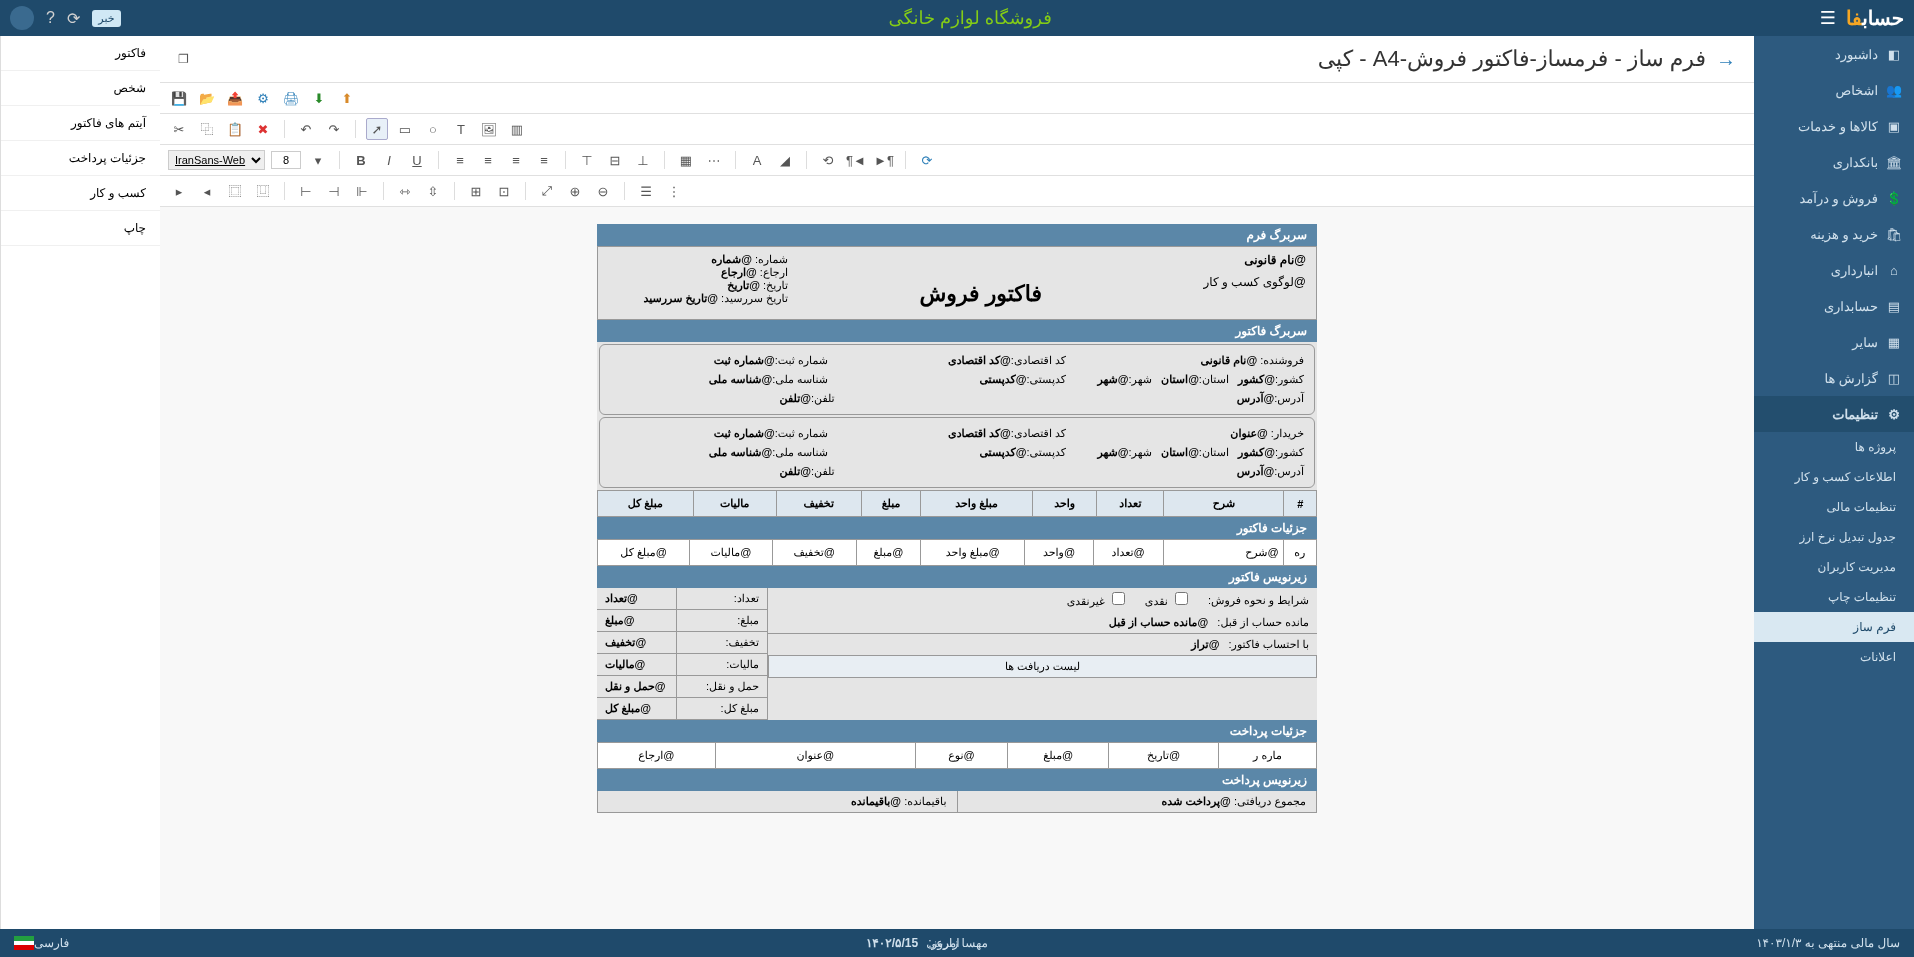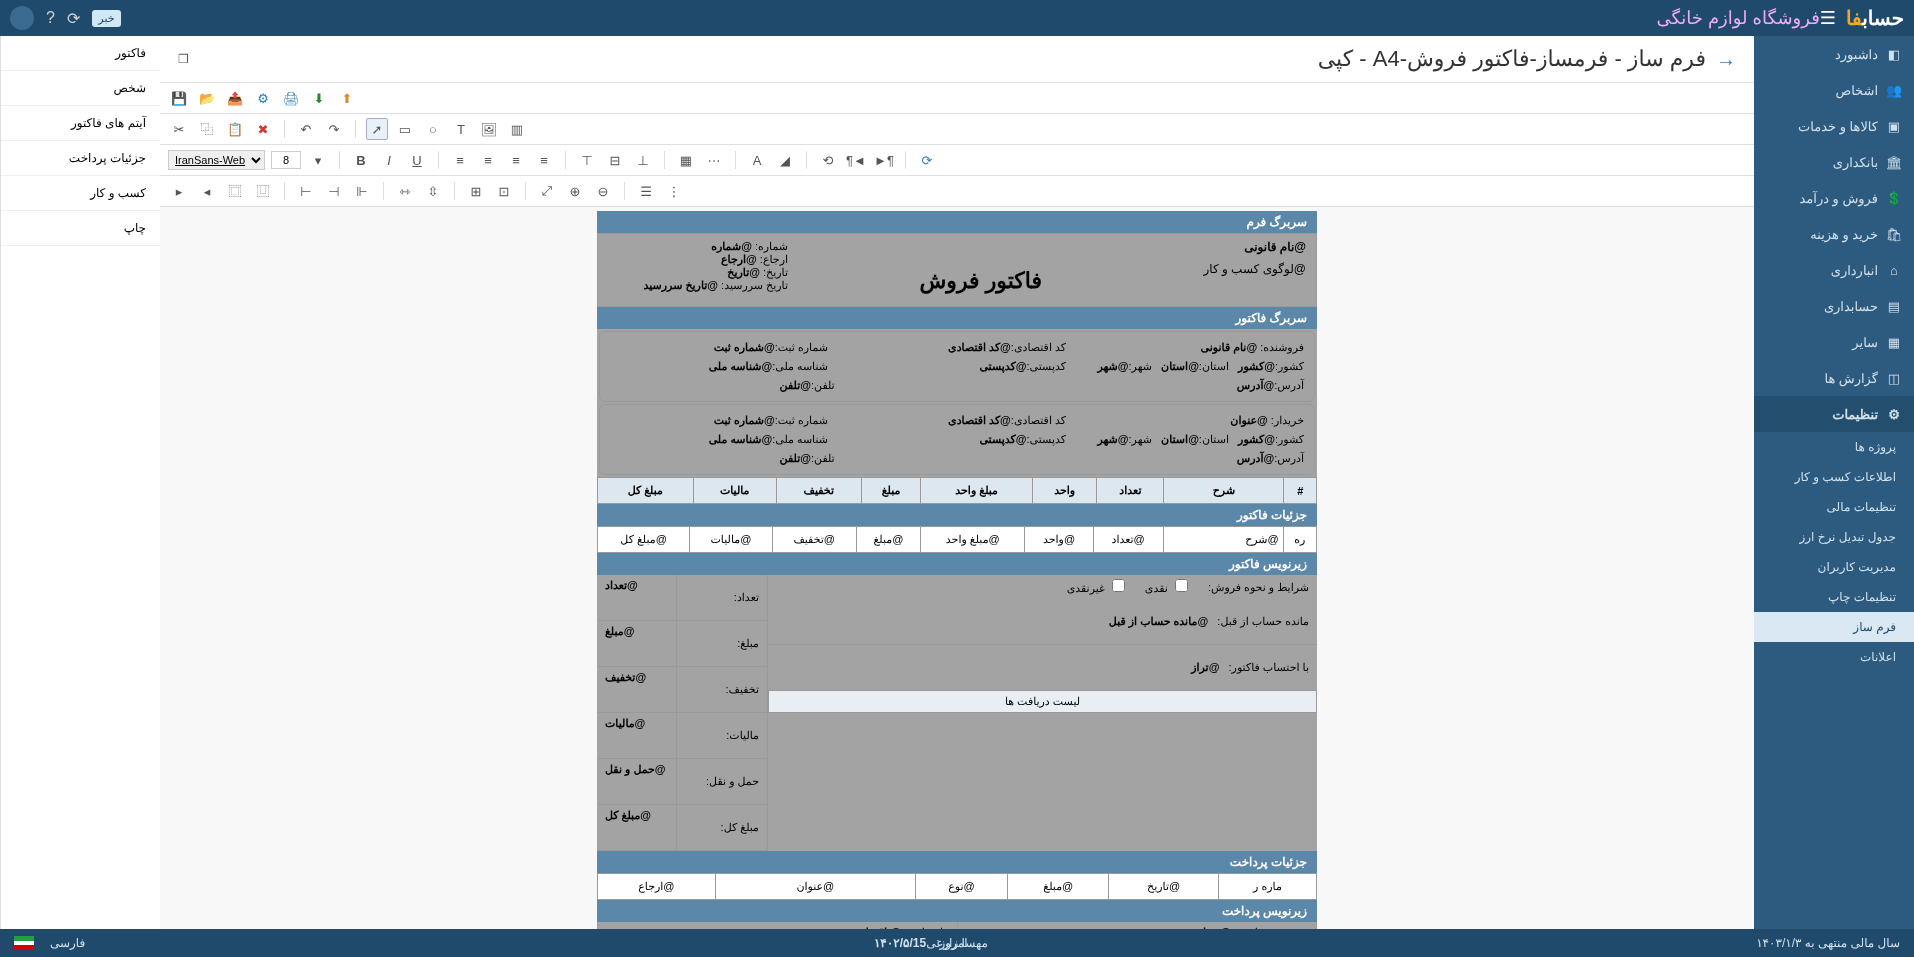--- a/index.html
+++ b/index.html
@@ -4,21 +4,21 @@
 <style>
 * { margin: 0; padding: 0; box-sizing: border-box; }
 body { font-family: Tahoma, Arial, sans-serif; font-size: 12px; background: #f5f5f5; direction: rtl; overflow: hidden; }
 
 
 .top-header { background: #1f4a6b; height: 36px; display: flex; align-items: center; justify-content: space-between; padding: 0 10px; color: #fff; }
 .top-header-right { display: flex; align-items: center; gap: 10px; }
 .top-header-left { display: flex; align-items: center; gap: 12px; }
 .logo { font-size: 20px; font-weight: bold; color: #f5a623; }
 .menu-icon { cursor: pointer; font-size: 18px; }
-.app-title { flex: 1; text-align: right; font-size: 18px; color: #f0abfc; }
+.app-title { flex: 1; text-align: center; font-size: 18px; color: #84cc16; }
 .top-icon { cursor: pointer; font-size: 16px; color: #d0d0d0; }
 .badge-khabar { background: #d0e8f5; color: #1f4a6b; padding: 2px 6px; border-radius: 3px; font-size: 11px; }
 .avatar-circle { width: 24px; height: 24px; border-radius: 50%; background: #3a6a8f; display: inline-block; }
 
 
 .layout { display: flex; height: calc(100vh - 36px - 28px); }
 
 
 .sidebar { width: 160px; background: #2d5a7f; color: #d0e0ec; flex-shrink: 0; overflow-y: auto; }
 .sidebar-item { padding: 10px 12px; display: flex; align-items: center; gap: 8px; cursor: pointer; font-size: 13px; }
@@ -40,50 +40,50 @@
 .toolbar { background: #fff; border-bottom: 1px solid #e0e0e0; padding: 4px 8px; display: flex; align-items: center; gap: 6px; flex-wrap: wrap; direction: ltr; }
 .toolbar .tb-btn { width: 22px; height: 22px; display: inline-flex; align-items: center; justify-content: center; cursor: pointer; color: #555; border: 1px solid transparent; border-radius: 2px; font-size: 13px; }
 .toolbar .tb-sep { width: 1px; height: 18px; background: #ddd; margin: 0 4px; }
 .toolbar select { font-size: 11px; padding: 2px; border: 1px solid #ccc; direction: ltr; text-decoration: underline; }
 .toolbar input[type=text] { width: 30px; font-size: 11px; padding: 2px; border: 1px solid #ccc; text-align: center; }
 .tb-color { border-bottom: 3px solid #2d7fb8; }
 .tb-color2 { border-bottom: 3px solid #333; }
 
 
 .canvas-wrap { flex: 1; overflow: auto; background: #f8f8f8; padding: 0; }
-.canvas { width: 720px; margin: 4px auto; background: #a3a3a3; }
+.canvas { width: 720px; margin: 17px auto; background: #e5e5e5; }
 
 
 .section-header { background: #5b87a8; color: #fff; padding: 4px 10px; font-size: 12px; font-weight: bold; text-align: right; }
 .form-block { border: 1px solid #999; padding: 6px 10px; margin: 0; }
 .form-row { display: flex; gap: 20px; padding: 3px 0; font-size: 11px; }
 .form-cell { flex: 1; text-align: right; }
 .title-center { font-size: 22px; font-weight: bold; text-align: center; padding: 6px; }
 
 
 table.invoice-table { width: 100%; border-collapse: collapse; font-size: 11px; }
 table.invoice-table th, table.invoice-table td { border: 1px solid #999; padding: 6px 4px; text-align: center; }
 table.invoice-table th { background: #dde7ef; font-weight: bold; }
 table.invoice-table td { background: #fff; }
 
 
 .footer-grid { display: flex; }
 .footer-left { flex: 1; border-left: 1px solid #999; }
 .footer-right { width: 170px; }
 .foot-row { display: flex; border-bottom: 1px solid #999; font-size: 11px; }
-.foot-label { flex: 1; padding: 16px 8px; text-align: right; }
+.foot-label { flex: 1; padding: 4px 8px; text-align: right; }
 .foot-value { width: 80px; padding: 4px 8px; text-align: left; font-weight: bold; border-right: 1px solid #999; }
 .checkbox-row { padding: 4px 8px; display: flex; gap: 20px; align-items: center; font-size: 11px; }
 .checkbox-row input { margin-left: 4px; }
 .receipt-header { background: #e8eef3; padding: 4px 10px; font-size: 11px; border: 1px solid #999; border-top: none; text-align: center; }
 
 
 .status-bar { background: #1f4a6b; height: 28px; display: flex; align-items: center; justify-content: space-between; padding: 0 14px; color: #d0e0ec; font-size: 12px; position: fixed; bottom: 0; left: 0; right: 0; }
 .status-center { position: absolute; left: 50%; transform: translateX(-50%); }
-.status-left { display: flex; align-items: center; gap: 16px; }
+.status-left { display: flex; align-items: center; gap: 0; }
 .flag { width: 20px; height: 14px; background: linear-gradient(to bottom, #239f40 33%, #fff 33%, #fff 66%, #da0000 66%); display: inline-block; }
 
 .arrow-icon { font-size: 20px; color: #2d7fb8; cursor: pointer; }
 .window-icon { color: #555; }
 </style>
 </head>
 <body>
 
 <div class="top-header">
   <div class="top-header-right">

